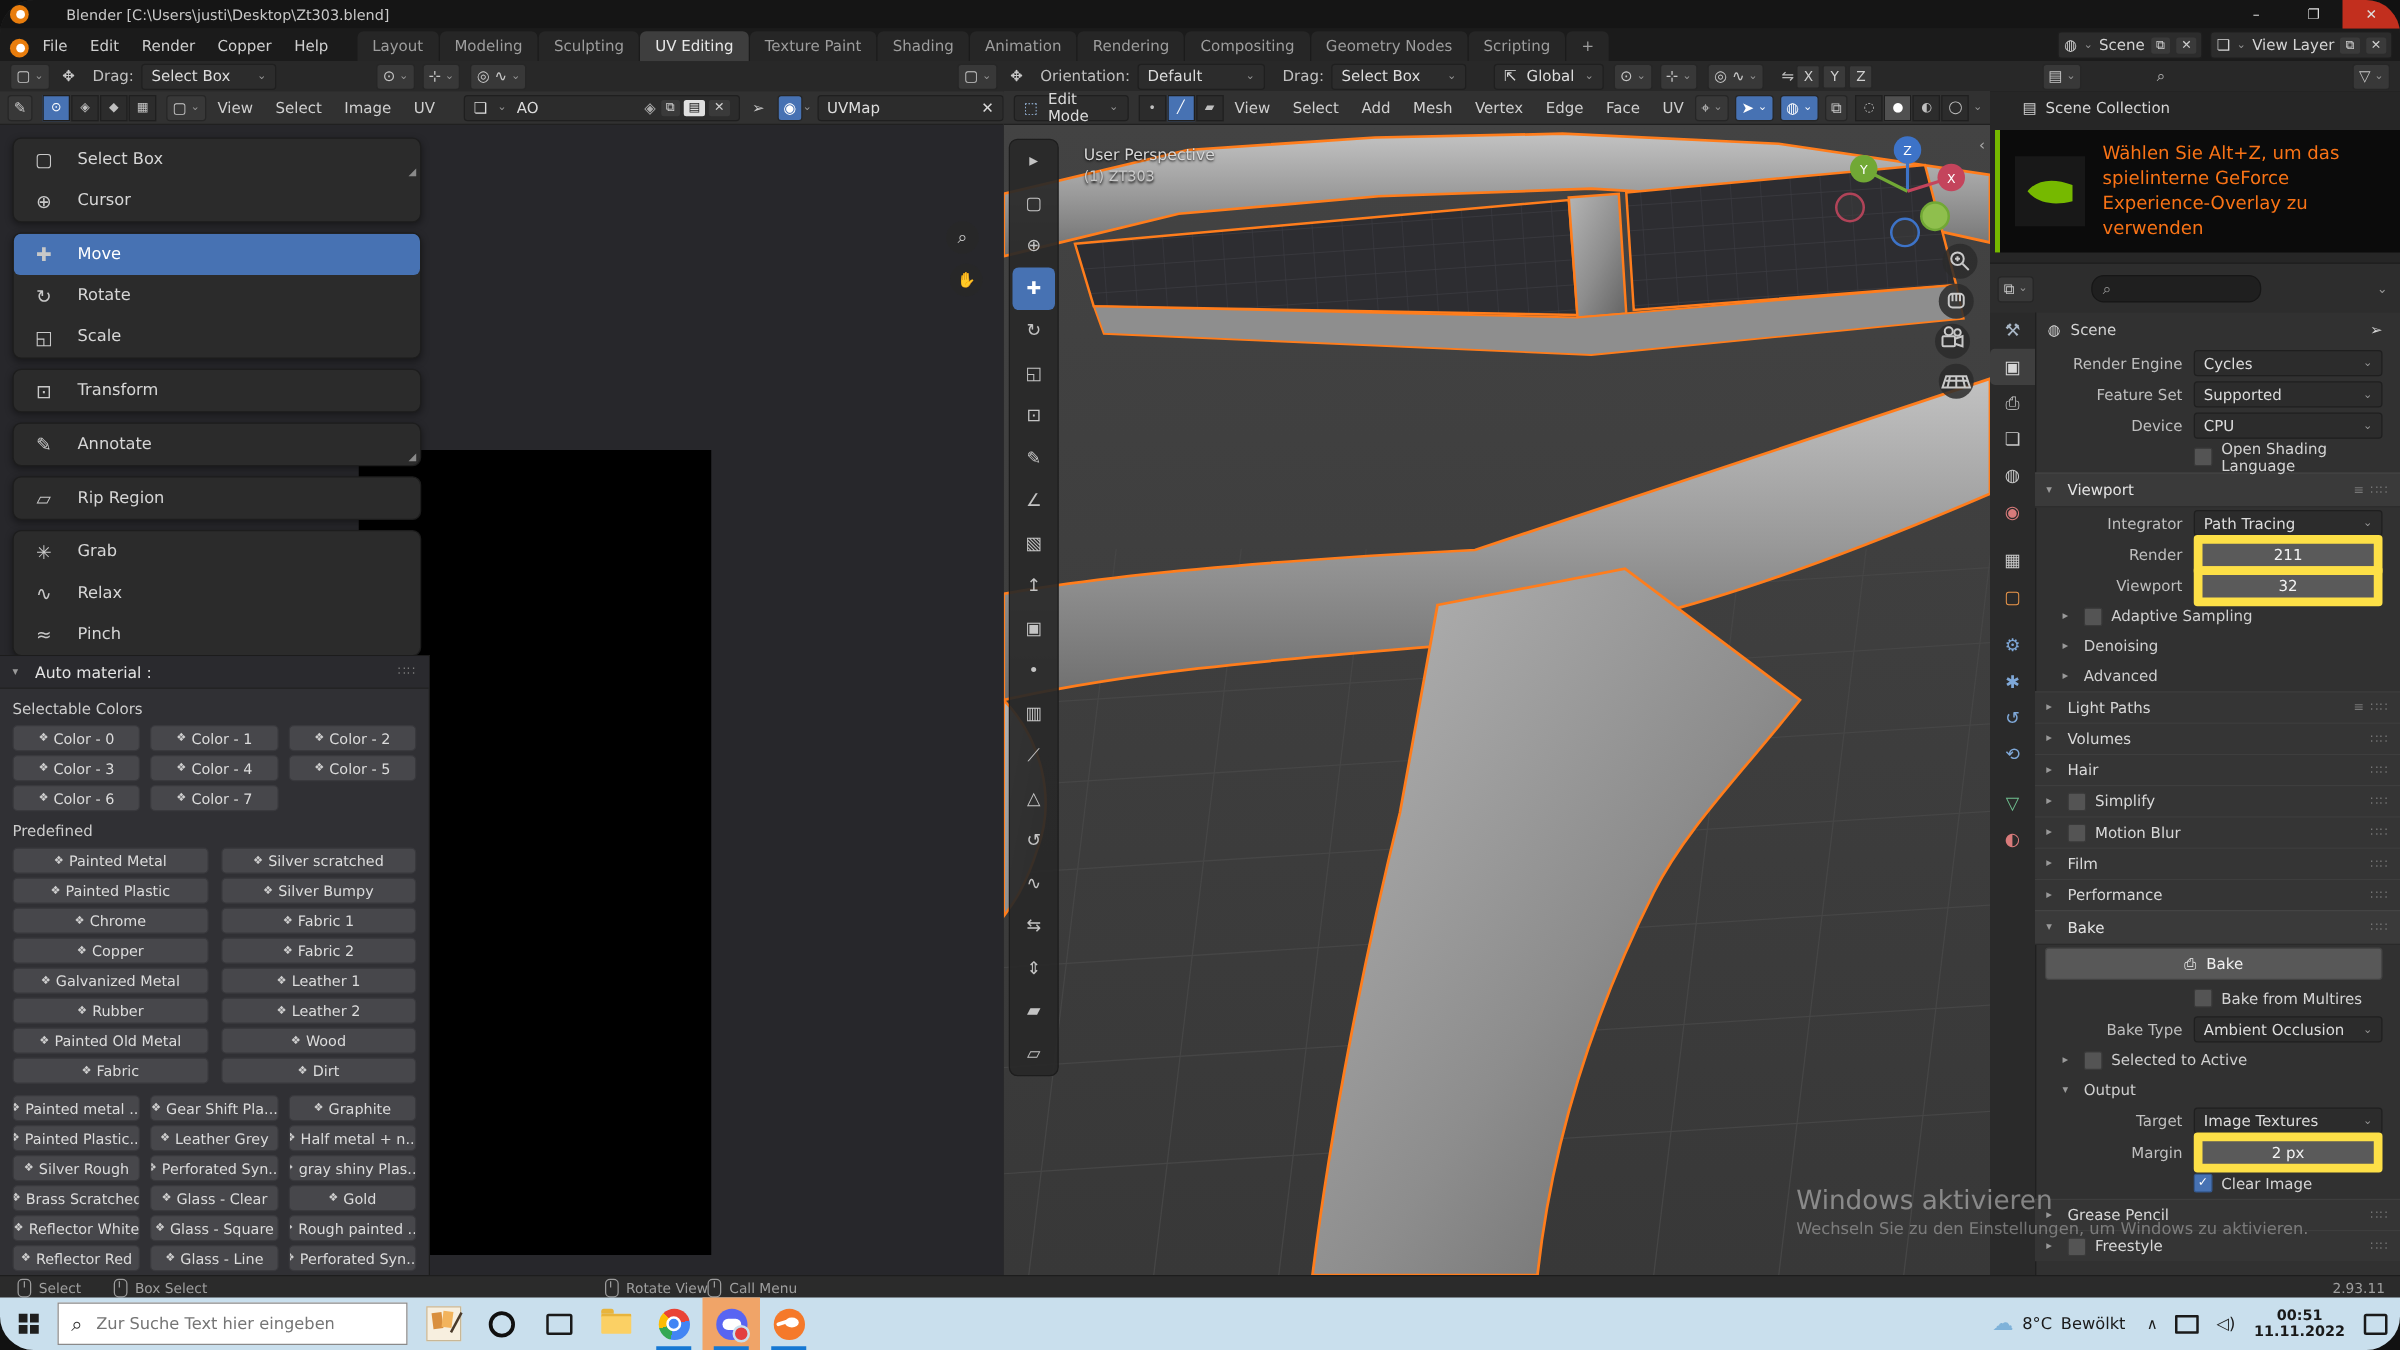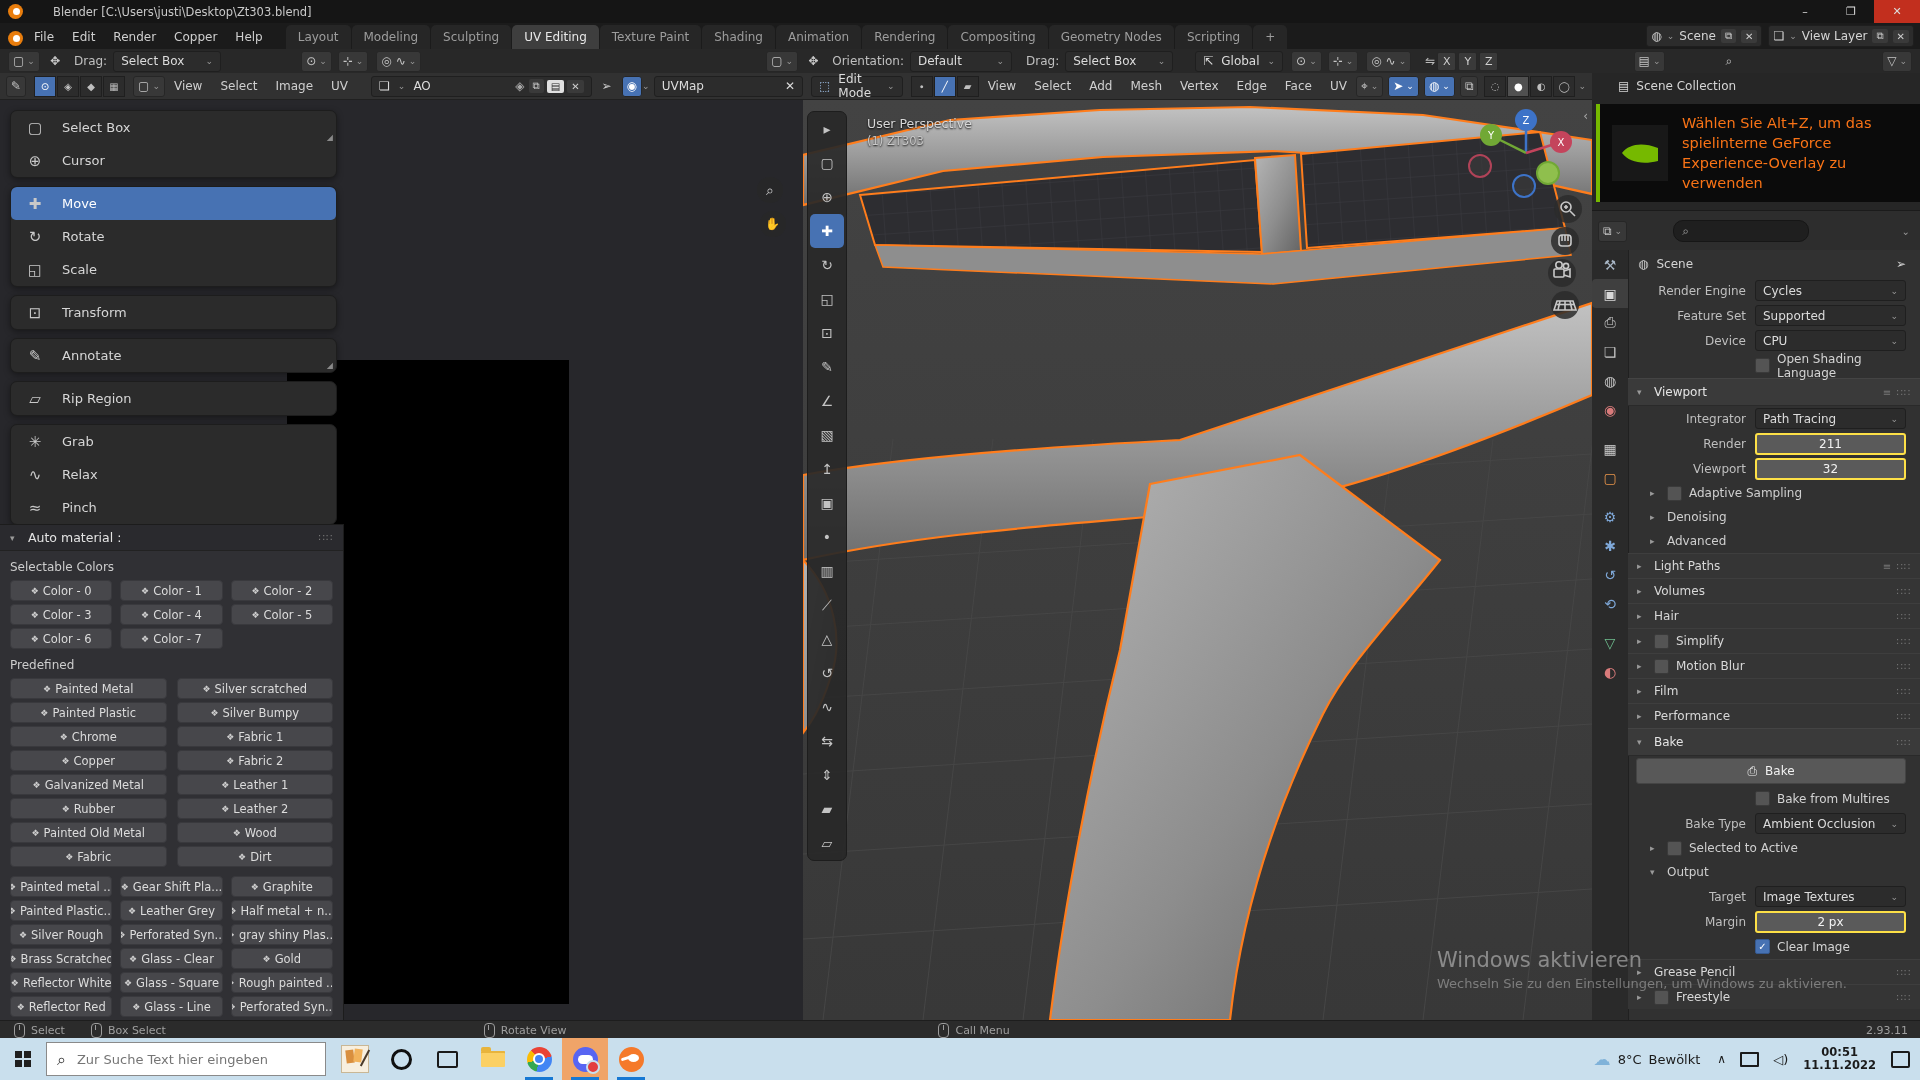--- a/index.html
+++ b/index.html
@@ -1,17 +1,17 @@
 <!DOCTYPE html>
 <html><head>
 <meta charset="utf-8">
 <style>
   html,body{margin:0;padding:0;background:#111;}
   #root{position:relative;width:1920px;height:1080px;overflow:hidden;
-        font-family:"DejaVu Sans",sans-serif;font-size:12px;color:#d4d4d4;background:#303030;}
+        font-family:"DejaVu Sans",sans-serif;font-size:12px;color:#d4d4d4;background:#303030;border-radius:27px;}
   .abs{position:absolute;}
   .row{display:flex;align-items:center;}
 
   
   .titlebar{left:0;top:0;width:1920px;height:23px;background:#151515;color:#c9c9c9;}
   .titlebar .ttl{margin-left:30px;font-size:11.5px;}
   .blicon{width:15px;height:15px;margin-left:8px;border-radius:50%;background:#e87d0d;position:relative;}
   .blicon::after{content:"";position:absolute;left:5px;top:4px;width:7px;height:7px;border-radius:50%;background:#fff;}
   .wctl{margin-left:auto;display:flex;}
   .wctl span{width:46px;height:23px;display:flex;align-items:center;justify-content:center;color:#dedede;font-size:11px;}
@@ -74,21 +74,21 @@
   .propshdr{position:absolute;left:0;top:137px;width:328px;height:40px;background:#2d2d2d;border-top:1px solid #1b1b1b;border-bottom:1px solid #1b1b1b;display:flex;align-items:center;}
   .searchbox{background:#1f1f1f;border:1px solid #161616;border-radius:10px;height:20px;display:flex;align-items:center;gap:6px;padding:0 8px;color:#9a9a9a;}
   .propsbody{position:absolute;left:0;top:177px;width:328px;height:770px;background:#313131;}
   .ptabs{position:absolute;left:0;top:0;width:36px;height:770px;background:#2a2a2a;border-right:1px solid #202020;}
   .ptab{width:36px;height:29px;display:flex;align-items:center;justify-content:center;font-size:14px;}
   .ptab.active{background:#3f3f3f;border-radius:4px 0 0 4px;}
   .pcontent{position:absolute;left:36px;top:0;width:292px;height:770px;overflow:hidden;}
   .prow{display:flex;align-items:center;height:25px;}
   .plabel{width:118px;text-align:right;color:#bfbfbf;padding-right:9px;flex:0 0 auto;}
   .pw{flex:1;margin-right:14px;text-align:center;}
-  .slider{background:#5a5a5a;border:2px solid #fde047;border-radius:3px;height:18px;display:flex;align-items:center;justify-content:center;color:#f2f2f2;}
+  .slider{background:#5a5a5a;border:7px solid #fde047;border-radius:3px;height:18px;display:flex;align-items:center;justify-content:center;color:#f2f2f2;}
   .chk{width:13px;height:13px;background:#545454;border:1px solid #3a3a3a;border-radius:2px;display:inline-flex;align-items:center;justify-content:center;font-size:10px;color:#fff;flex:0 0 auto;}
   .chk.on{background:#4772b3;border-color:#35598f;}
   .phdr{height:26px;background:#3a3a3a;border-top:1px solid #444;border-bottom:1px solid #2a2a2a;display:flex;align-items:center;gap:7px;padding:0 9px;color:#e4e4e4;}
   .pcol{height:24px;background:#353535;border-top:1px solid #3e3e3e;display:flex;align-items:center;gap:7px;padding:0 9px;color:#d8d8d8;}
   .psub{height:24px;display:flex;align-items:center;gap:7px;padding:0 9px 0 22px;color:#cfcfcf;}
   .arrow{color:#9a9a9a;font-size:9px;width:10px;}
   .grip{margin-left:auto;color:#777;font-size:10px;letter-spacing:1px;}
   .bigbtn{height:24px;background:#585858;border:1px solid #444;border-radius:3px;margin:2px 14px 2px 8px;display:flex;align-items:center;justify-content:center;gap:8px;color:#f0f0f0;}
 
   
@@ -951,21 +951,21 @@
           <span>Select</span>
         </span>
         <span class="hint" style="margin-left: 26px;">
           <span class="mico"></span>
           <span>Box Select</span>
         </span>
         <span class="hint" style="margin-left: 318px;">
           <span class="mico"></span>
           <span>Rotate View</span>
         </span>
-        <span class="hint" style="margin-left: 372px;">
+        <span class="hint" style="">
           <span class="mico"></span>
           <span>Call Menu</span>
         </span>
       </span>
     <span style="margin-left:auto;margin-right:12px">2.93.11</span>
   </div>
 
   <div class="abs taskbar">
     <span class="tb-ico">
         <span class="winlogo">

